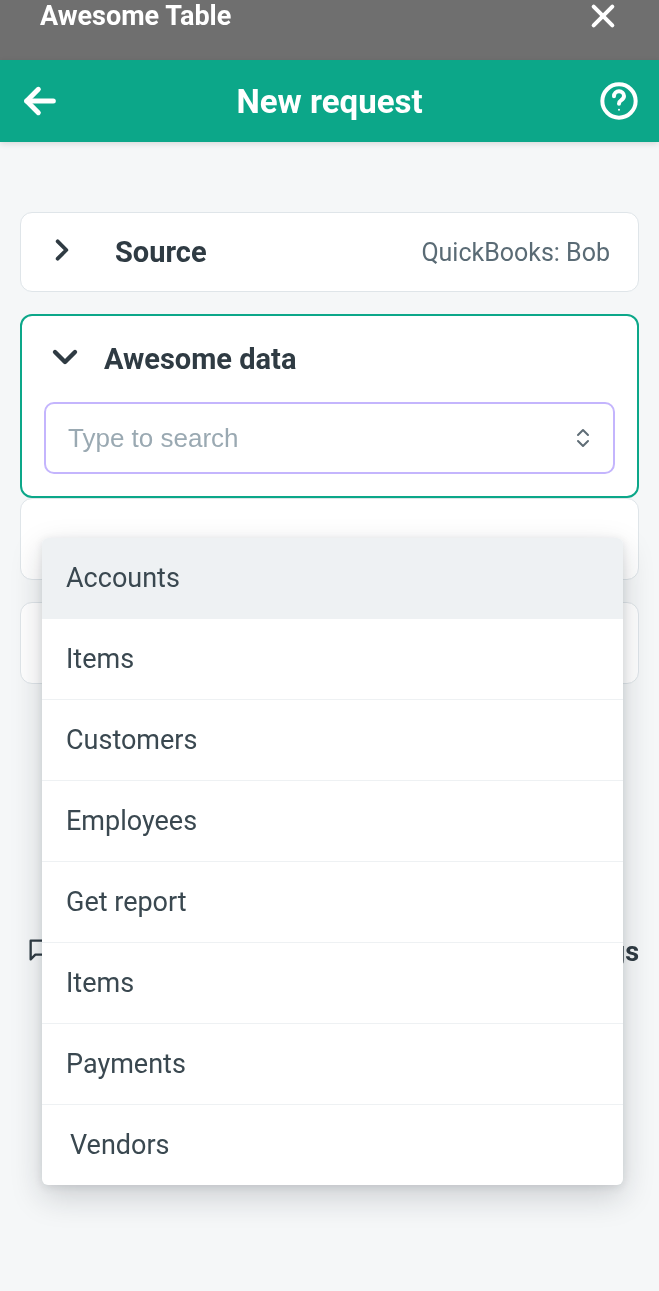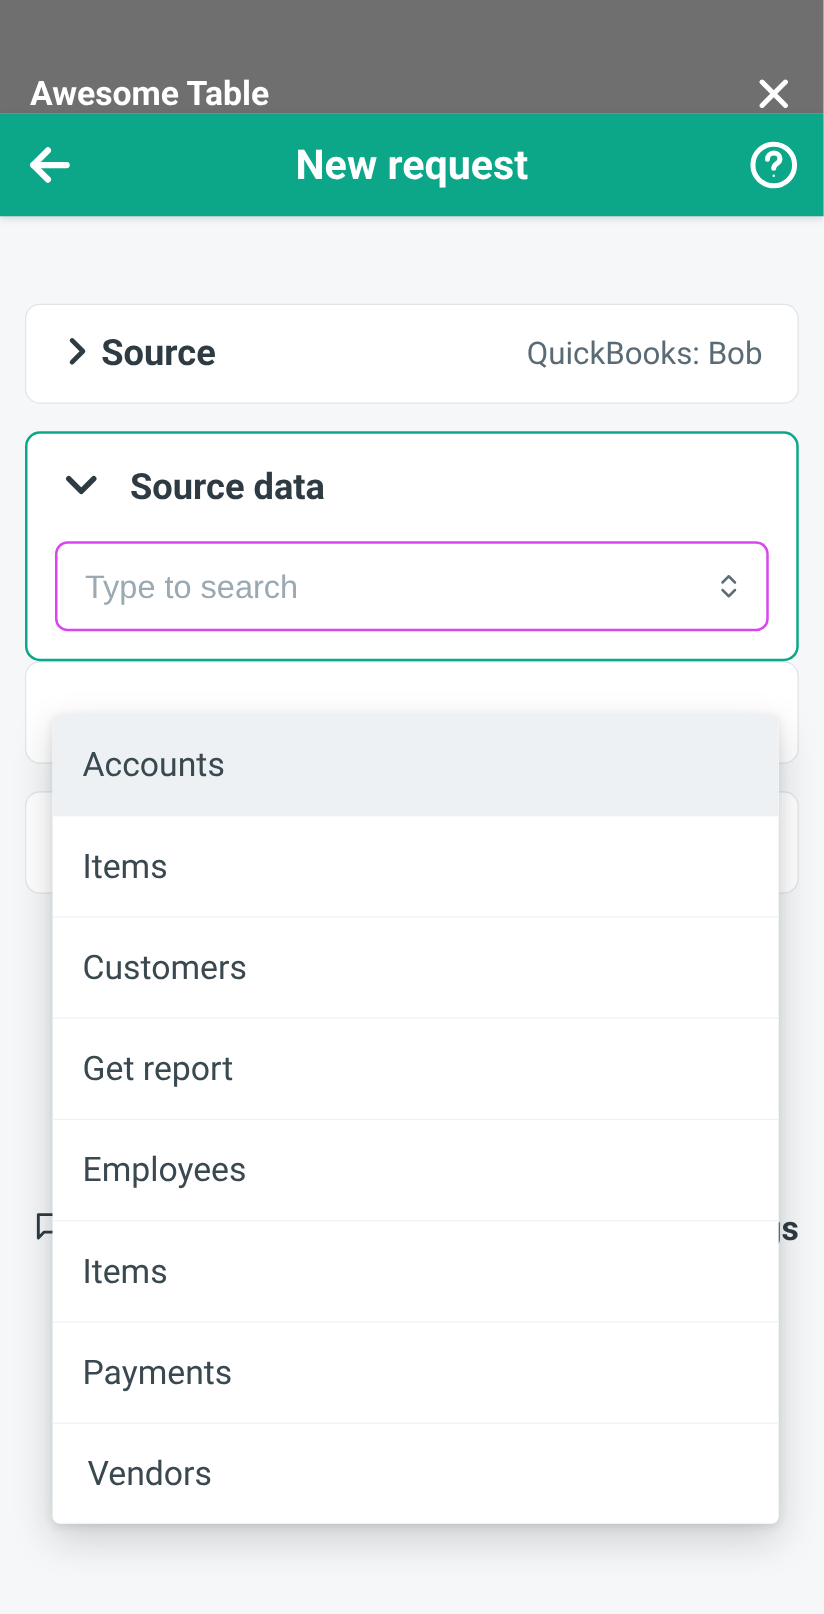--- a/index.html
+++ b/index.html
@@ -9,25 +9,25 @@
     }
     body {
       font-family: -apple-system, BlinkMacSystemFont, "Segoe UI", Roboto, Helvetica, Arial, sans-serif;
       background: #f5f7f8;
       width: 659px;
       height: 1291px;
       overflow: hidden;
     }
     .top-bar {
       background: #6f6f6f;
-      height: 91px;
-      display: flex;
-      align-items: flex-end;
+      height: 60px;
+      display: flex;
+      align-items: flex-start;
       justify-content: space-between;
-      padding: 0 24px;
+      padding: 0 40px;
     }
     .top-bar-title {
       color: #ffffff;
       font-size: 27px;
       font-weight: 700;
     }
     .close-icon svg {
       display: block;
     }
     .header-bar {
@@ -66,21 +66,21 @@
       margin-bottom: 22px;
     }
     .source-row {
       display: flex;
       align-items: center;
       justify-content: space-between;
     }
     .source-left {
       display: flex;
       align-items: center;
-      gap: 6px;
+      gap: 40px;
     }
     .source-label {
       font-size: 29px;
       font-weight: 700;
       color: #2f3b43;
     }
     .source-value {
       font-size: 25px;
       color: #5a6b75;
       text-align: right;
@@ -97,21 +97,21 @@
       align-items: center;
       gap: 24px;
       padding: 0 6px 26px 6px;
     }
     .select-title {
       font-size: 29px;
       font-weight: 700;
       color: #2f3b43;
     }
     .search-wrap {
-      border: 2px solid #d946ef;
+      border: 2px solid #c4b5fd;
       border-radius: 10px;
       height: 72px;
       display: flex;
       align-items: center;
       padding: 0 22px;
       position: relative;
     }
     .search-input {
       border: none;
       outline: none;
@@ -125,21 +125,21 @@
     }
     .sort-icon {
       display: flex;
       flex-direction: column;
       gap: 0px;
       color: #5f6d76;
       line-height: 0;
     }
     .dropdown {
       position: absolute;
-      top: 572px;
+      top: 538px;
       left: 42px;
       right: 36px;
       background: #ffffff;
       border-radius: 6px;
       box-shadow: 0 12px 32px rgba(20, 30, 40, 0.18), 0 2px 8px rgba(20,30,40,0.10);
       z-index: 10;
       overflow: hidden;
     }
     .dropdown-item {
       padding: 24px 24px;
@@ -224,21 +224,21 @@
     </div>
   </div>
 
   <div class="select-card">
     <div class="select-header">
       <span>
         <svg width="30" height="30" viewBox="0 0 24 24" fill="none" stroke="#2f3b43" stroke-width="3.5" stroke-linecap="round" stroke-linejoin="round">
           <polyline points="4,8 12,16 20,8"></polyline>
         </svg>
       </span>
-      <span class="select-title">Source data</span>
+      <span class="select-title">Awesome data</span>
     </div>
     <div class="search-wrap">
       <input class="search-input" type="text" placeholder="Type to search" style="">
       <span class="sort-icon">
         <svg width="16" height="10" viewBox="0 0 16 10">
             <polyline points="3,7 8,2 13,7" fill="none" stroke="#5f6d76" stroke-width="2" stroke-linecap="round" stroke-linejoin="round"></polyline>
           </svg>
         <svg width="16" height="10" viewBox="0 0 16 10">
             <polyline points="3,3 8,8 13,3" fill="none" stroke="#5f6d76" stroke-width="2" stroke-linecap="round" stroke-linejoin="round"></polyline>
           </svg>
@@ -255,18 +255,18 @@
     </svg>
   </span>
   <span class="bg-partial">gs</span>
 
 </div>
 
 <div class="dropdown" id="dropdown-list">
     <div class="dropdown-item highlighted">Accounts</div>
     <div class="dropdown-item">Items</div>
     <div class="dropdown-item">Customers</div>
+    <div class="dropdown-item">Employees</div>
     <div class="dropdown-item">Get report</div>
-    <div class="dropdown-item">Employees</div>
     <div class="dropdown-item">Items</div>
     <div class="dropdown-item">Payments</div>
     <div class="dropdown-item">Vendors</div>
   </div>
 
 </body></html>

